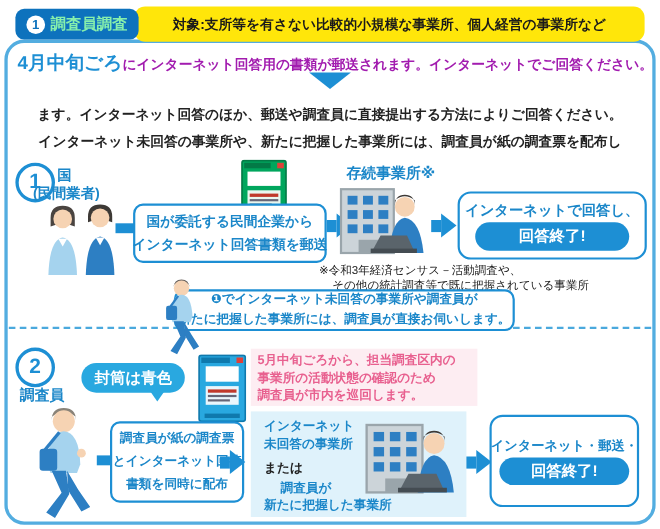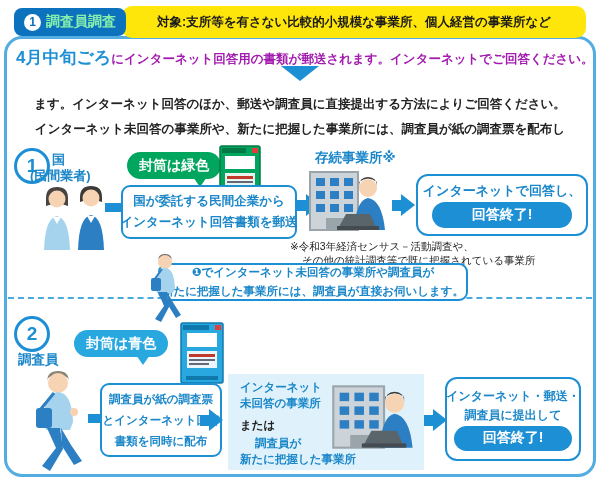--- a/index.html
+++ b/index.html
@@ -81,24 +81,20 @@
     <path d="M10 14 Q10 3 21 3 Q32 3 32 14 L32 22 Q21 17 10 22 Z" fill="#4a4440"></path>
     <circle cx="21" cy="15" r="8.5" fill="#f6d3b3"></circle>
     <path d="M8 66 Q9 34 21 32 Q33 34 34 66 Z" fill="#a5d3ee"></path>
     <path d="M17 33 L21 40 L25 33 Z" fill="#fff"></path>
     <path d="M44 13 Q44 2 55 2 Q66 2 66 13 L66 18 Q55 13 44 18 Z" fill="#3d3935"></path>
     <circle cx="55" cy="14" r="8.5" fill="#f6d3b3"></circle>
     <path d="M42 66 Q43 33 55 31 Q67 33 68 66 Z" fill="#2d7fc3"></path>
     <path d="M51 32 L55 39 L59 32 Z" fill="#fff"></path>
   </svg>
 
-  <div class="abs bubble green" style="left:127px;top:152px;">
-    <span>封筒は緑色</span>
-    <span class="tail"></span>
-  </div>
 
   <svg class="abs" style="left:219px;top:145px;" width="42" height="60" viewBox="0 0 42 60">
     <rect x="1" y="1" width="40" height="58" fill="#00a65d" stroke="#037a46" stroke-width="1.5" rx="2"></rect>
     <rect x="3" y="3" width="24" height="5" fill="#037a46"></rect>
     <rect x="33" y="3" width="6" height="5" fill="#e04038"></rect>
     <rect x="6" y="11" width="30" height="13" fill="#ffffff"></rect>
     <rect x="6" y="28" width="30" height="17" fill="#e9f6ef"></rect>
     <rect x="8" y="31" width="26" height="3" fill="#c0392b"></rect>
     <rect x="8" y="36" width="26" height="2" fill="#667"></rect>
     <rect x="8" y="40" width="20" height="2" fill="#667"></rect>
@@ -207,20 +203,25 @@
     <div class="blue-txt" style="font-size:11.5px;line-height:21px;">調査員が紙の調査票</div>
     <div class="blue-txt" style="font-size:11.5px;line-height:21px;">とインターネット回答</div>
     <div class="blue-txt" style="font-size:11.5px;line-height:21px;">書類を同時に配布</div>
   </div>
 
   <div class="abs flow-arrow" style="left:200px;top:409px;">
       <i class="stem"></i>
       <i class="head"></i>
     </div>
 
+  <div class="abs pinkbox">
+    <div>5月中旬ごろから、担当調査区内の</div>
+    <div>事業所の活動状態の確認のため</div>
+    <div>調査員が市内を巡回します。</div>
+  </div>
 
   <div class="abs ltbluebox">
     <div class="t blue-txt" style="left:12px;top:6px;">インターネット</div>
     <div class="t blue-txt" style="left:12px;top:22px;">未回答の事業所</div>
     <div class="t" style="left:12px;top:44px;color:#222;">または</div>
     <div class="t blue-txt" style="left:12px;top:62px;margin-left:15px;">調査員が</div>
     <div class="t blue-txt" style="left:12px;top:78px;">新たに把握した事業所</div>
     <svg style="position:absolute;left:98px;top:6px;" width="96" height="74" viewBox="0 0 85 70">
       <rect x="4" y="6" width="48" height="58" fill="#ccd4d9" stroke="#9aa5ab" stroke-width="2"></rect>
       <rect x="10" y="12" width="9" height="8" fill="#2d7fc3"></rect>
@@ -241,17 +242,16 @@
     </svg>
   </div>
 
   <div class="abs flow-arrow" style="left:424px;top:409px;">
       <i class="stem"></i>
       <i class="head"></i>
     </div>
 
   <div class="abs resultbox" style="left:445px;top:377px;width:136px;height:84px;">
     <div class="rline" style="font-size:12px;">インターネット・郵送・</div>
-    <div class="rline" style="font-size:12px;">調査員に提出して</div>
     <div class="btn" style="width:118px;height:25px;">回答終了!</div>
   </div>
 
 </div>
 
 </body></html>

